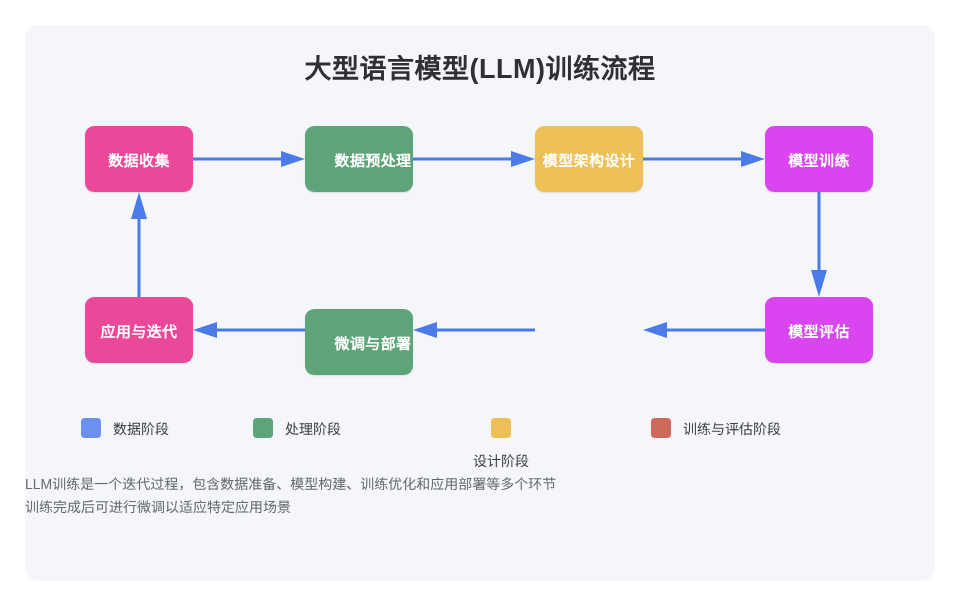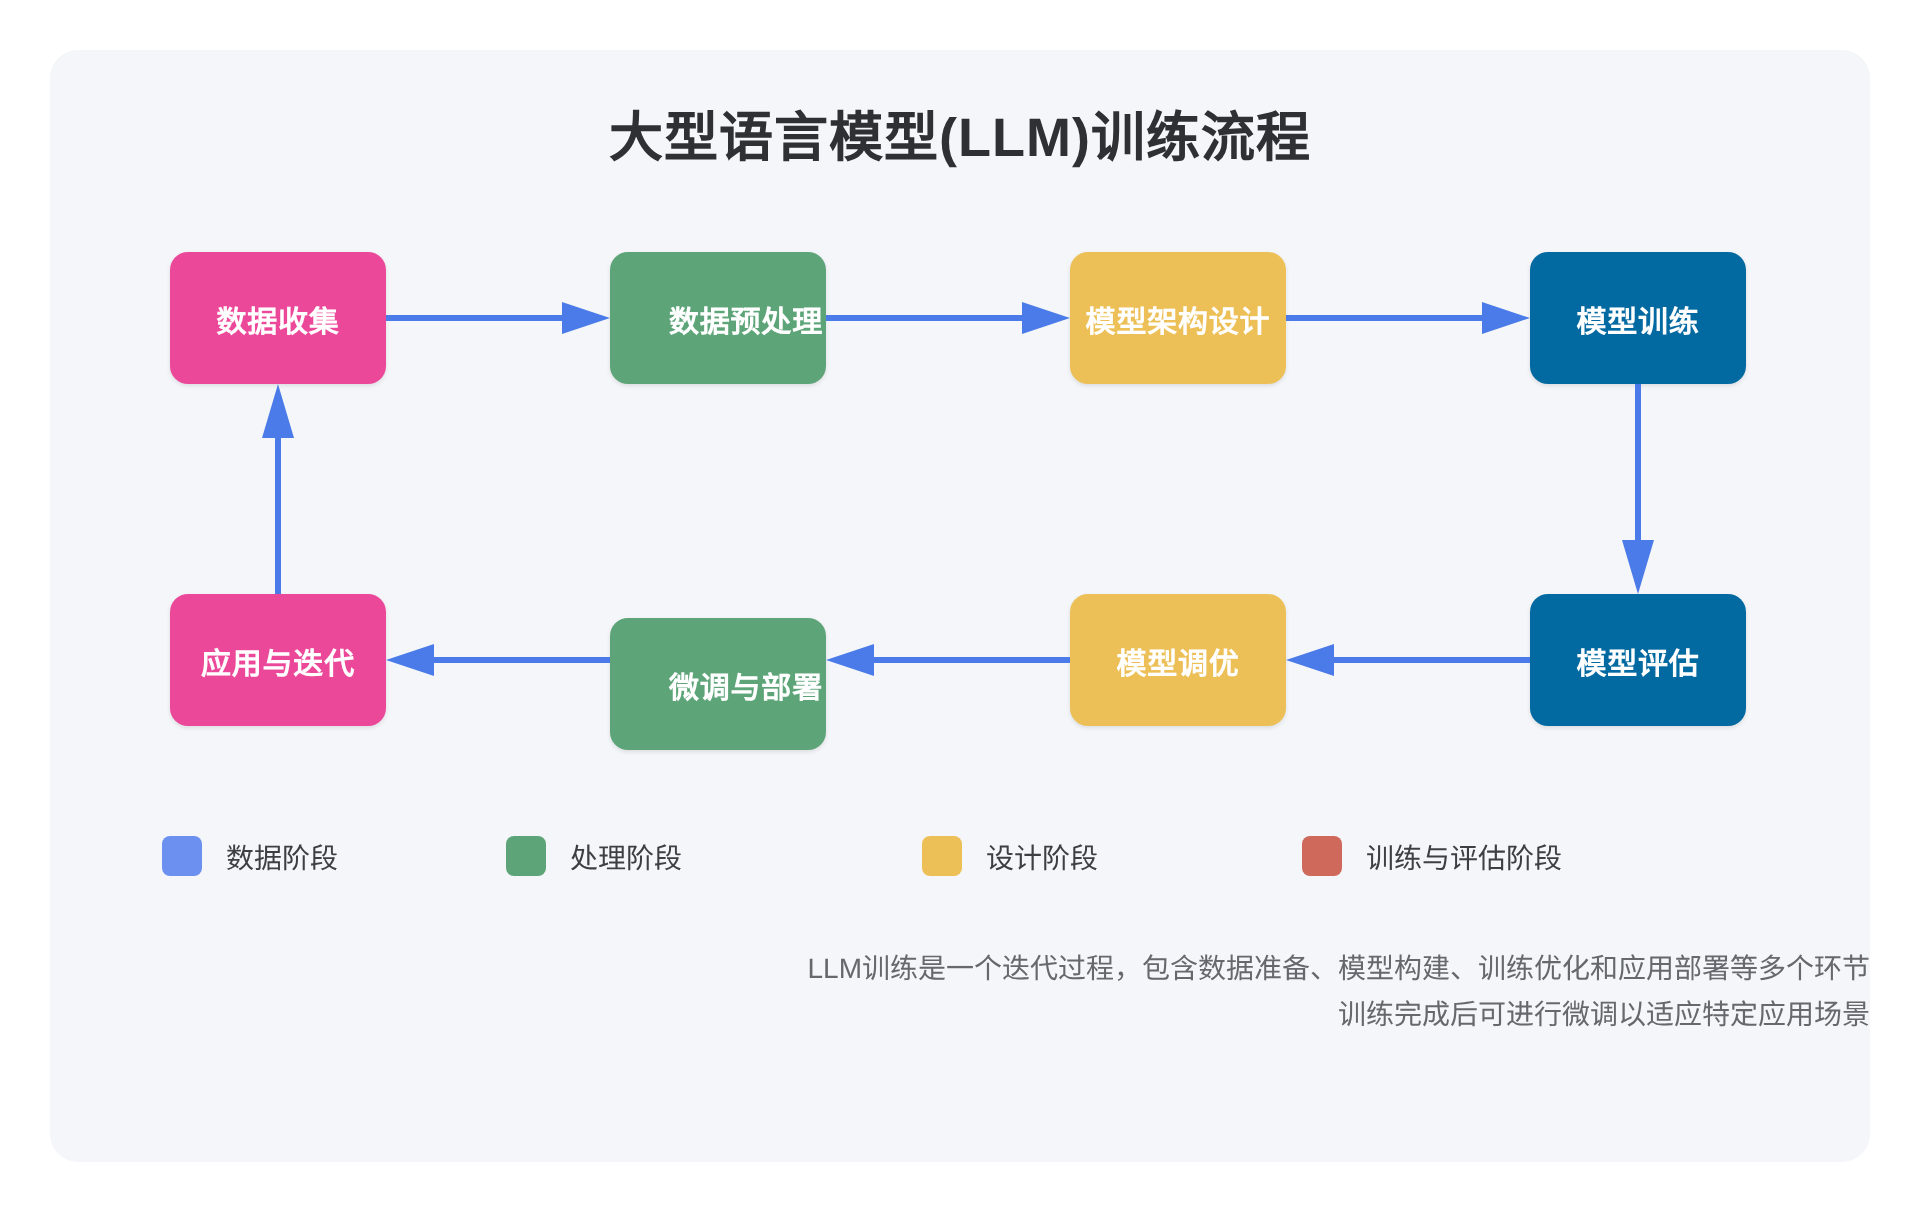--- a/index.html
+++ b/index.html
@@ -49,21 +49,21 @@
     color: #ffffff;
     font-size: 15px;
     font-weight: bold;
     letter-spacing: 0.4px;
     box-sizing: border-box;
     box-shadow: 0 1px 2px rgba(0,0,0,0.10);
   }
   .node.blue   { background: #ec4899; }
   .node.green  { background: #5da578; padding-left: 28px; }
   .node.yellow { background: #edc057; }
-  .node.red    { background: #0369a1; }
+  .node.red    { background: #d946ef; font-family: Liberation Serif, serif; }
 
   
   #node-data-collection  { left: 60px;  top: 101px; }
   #node-preprocessing    { left: 280px; top: 101px; }
   #node-architecture     { left: 510px; top: 101px; }
   #node-training         { left: 740px; top: 101px; }
   
   #node-application      { left: 60px;  top: 272px; }
   #node-finetune-deploy  { left: 280px; top: 284px; }
   #node-optimization     { left: 510px; top: 272px; }
@@ -84,21 +84,21 @@
     height: 24px;
   }
   .legend-item {
     position: absolute;
     display: flex;
     align-items: center;
     gap: 12px;
   }
   .legend-item:nth-child(1) { left: 0px; }
   .legend-item:nth-child(2) { left: 172px; }
-  .legend-item:nth-child(3) { left: 380px; }
+  .legend-item:nth-child(3) { left: 392px; flex-direction: column; }
   .legend-item:nth-child(4) { left: 558px; margin-left: 12px; }
 
   .legend-swatch {
     width: 20px;
     height: 20px;
     border-radius: 4px;
     flex: none;
   }
   .legend-swatch.blue   { background: #6b90ef; }
   .legend-swatch.green  { background: #5da578; }
@@ -110,21 +110,21 @@
     color: #3c3f43;
     white-space: nowrap;
   }
 
   
   .footer {
     position: absolute;
     left: 0;
     top: 448px;
     width: 910px;
-    text-align: right;
+    text-align: left;
   }
   .footer-line {
     font-size: 14px;
     color: #65696e;
     line-height: 23px;
   }
 </style>
 </head>
 <body>
 
@@ -149,23 +149,20 @@
   </div>
 
   <div class="node blue" id="node-application">
     <span>应用与迭代</span>
   </div>
 
   <div class="node green" id="node-finetune-deploy">
     <span>微调与部署</span>
   </div>
 
-  <div class="node yellow" id="node-optimization">
-    <span>模型调优</span>
-  </div>
 
   <div class="node red" id="node-evaluation">
     <span>模型评估</span>
   </div>
 
   <div class="arrow" style="left:168px; top:125px;">
     <svg width="112" height="18" viewBox="0 0 112 18">
       <line x1="0" y1="9" x2="92" y2="9" stroke="#4a7be8" stroke-width="3"></line>
       <polygon points="88,1 112,9 88,17" fill="#4a7be8"></polygon>
     </svg>

